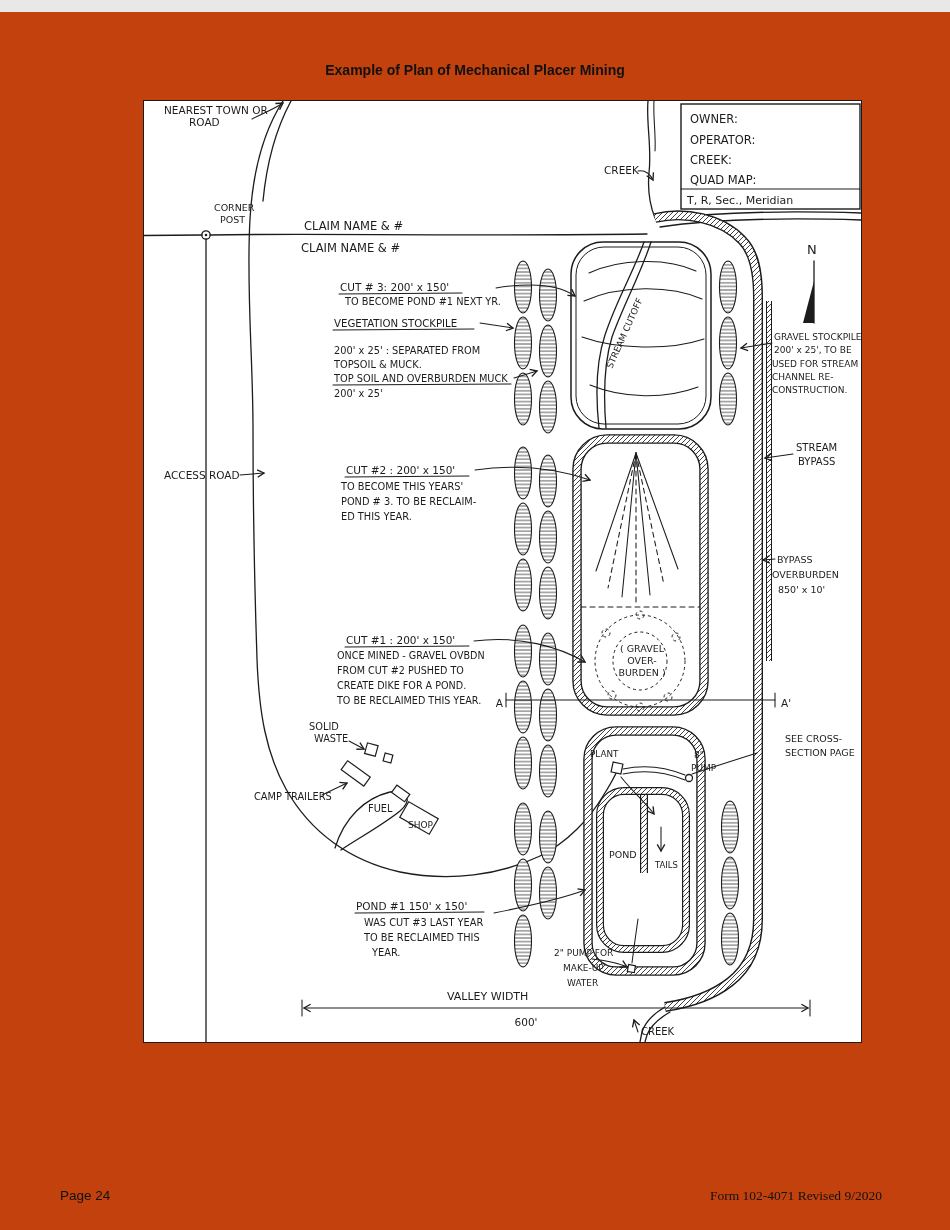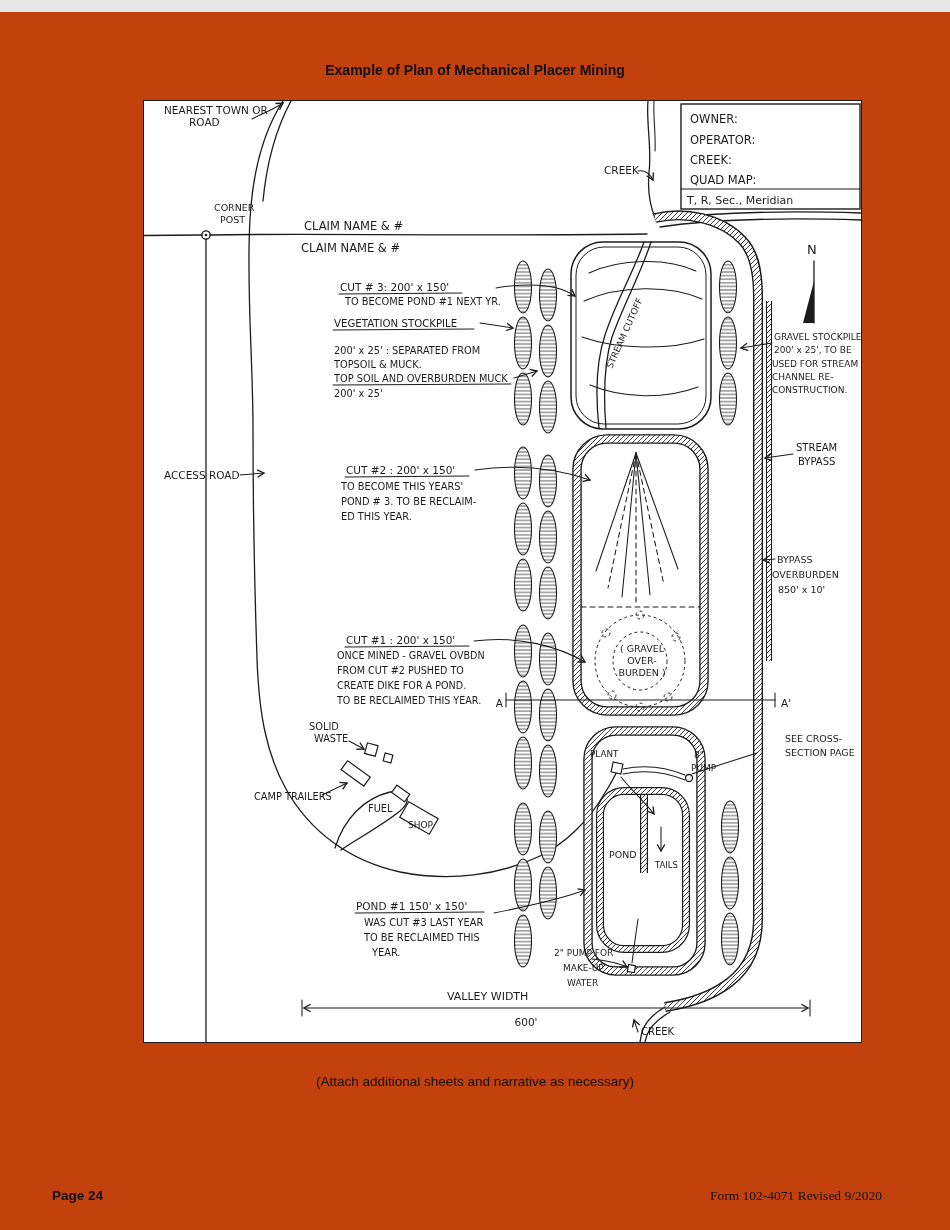--- a/index.html
+++ b/index.html
@@ -3,21 +3,21 @@
 <meta charset="utf-8">
 <style>
   html,body{margin:0;padding:0;background:#e8e8e8;}
   .page{position:relative;width:950px;height:1230px;background:#c2410c;margin:12px auto;
         font-family:"Liberation Sans",sans-serif;color:#111;overflow:hidden;}
   .title{position:absolute;top:50px;left:0;width:100%;text-align:center;
          font-size:14px;font-weight:bold;}
   .frame{position:absolute;left:143px;top:88px;width:717px;height:941px;
          border:1.5px solid #1b1b1b;background:#fff;}
   .attach{position:absolute;top:1062px;left:0;width:100%;text-align:center;font-size:13.5px;}
-  .foot-l{position:absolute;top:1176px;left:52px;font-size:13.5px;font-weight:bold;}
+  .foot-l{position:absolute;top:1176px;left:60px;font-size:13.5px;}
   .foot-r{position:absolute;top:1176px;right:68px;font-size:13.5px;text-align:right;font-family:Liberation Serif, serif;}
   svg{display:block;}
   svg *{vector-effect:none;}
   .hand{font-family:"DejaVu Sans",sans-serif;fill:#1c1c1c;}
   .ln{stroke:#1c1c1c;fill:none;stroke-width:1.3;stroke-linecap:round;stroke-linejoin:round;}
   .thin{stroke:#1c1c1c;fill:none;stroke-width:1.05;stroke-linecap:round;}
   .dash{stroke:#1c1c1c;fill:none;stroke-width:1.05;stroke-dasharray:5,4;stroke-linecap:round;}
   .dot3{stroke:#1c1c1c;fill:none;stroke-width:1;stroke-dasharray:3,3;}
   .bandO{stroke:#1c1c1c;fill:none;stroke-linejoin:round;}
   .bandI{stroke:url(#hx);fill:none;stroke-linejoin:round;}
@@ -295,16 +295,15 @@
     <g>
       <path class="thin" d="M160,907 L664,907" marker-start="url(#ah)" marker-end="url(#ah)"></path>
       <path class="thin" d="M158,899 L158,915"></path>
       <path class="thin" d="M666,899 L666,915"></path>
     </g>
     <text class="hand" font-size="11" x="303" y="899">VALLEY WIDTH</text>
     <text class="hand" font-size="10.5" text-anchor="middle" x="382" y="925">600'</text>
   </svg>
   </div>
 
-  <div class="attach">(Attach additional sheets and narrative as necessary)</div>
   <div class="foot-l">Page 24</div>
   <div class="foot-r">Form 102-4071 Revised 9/2020</div>
 </div>
 
 </body></html>

